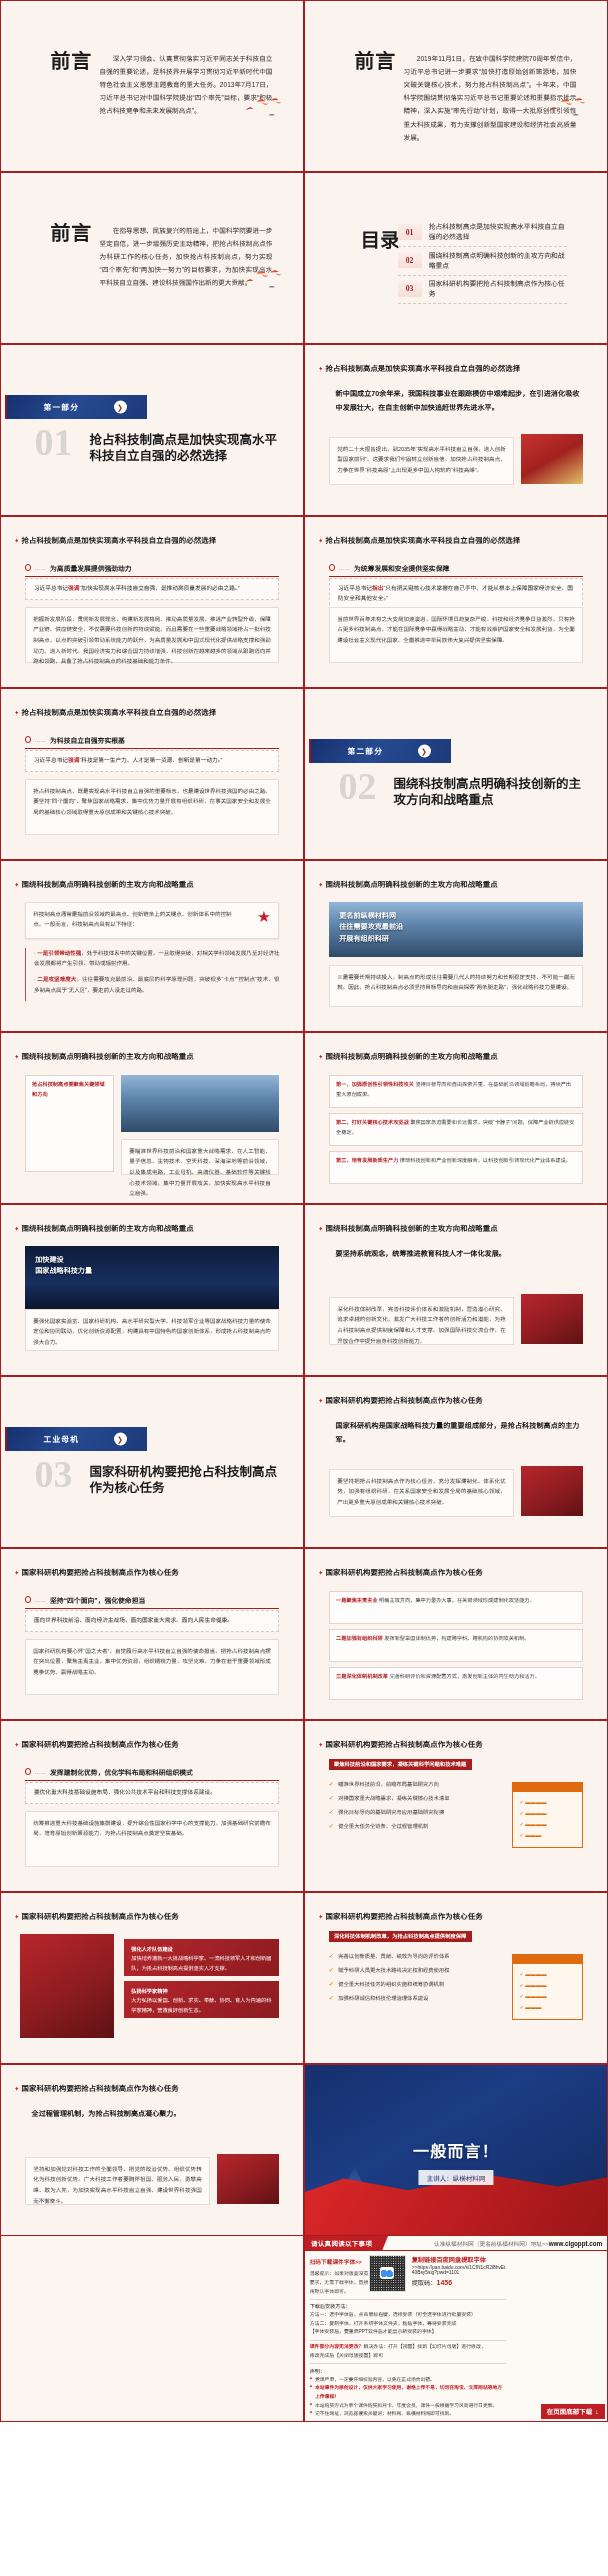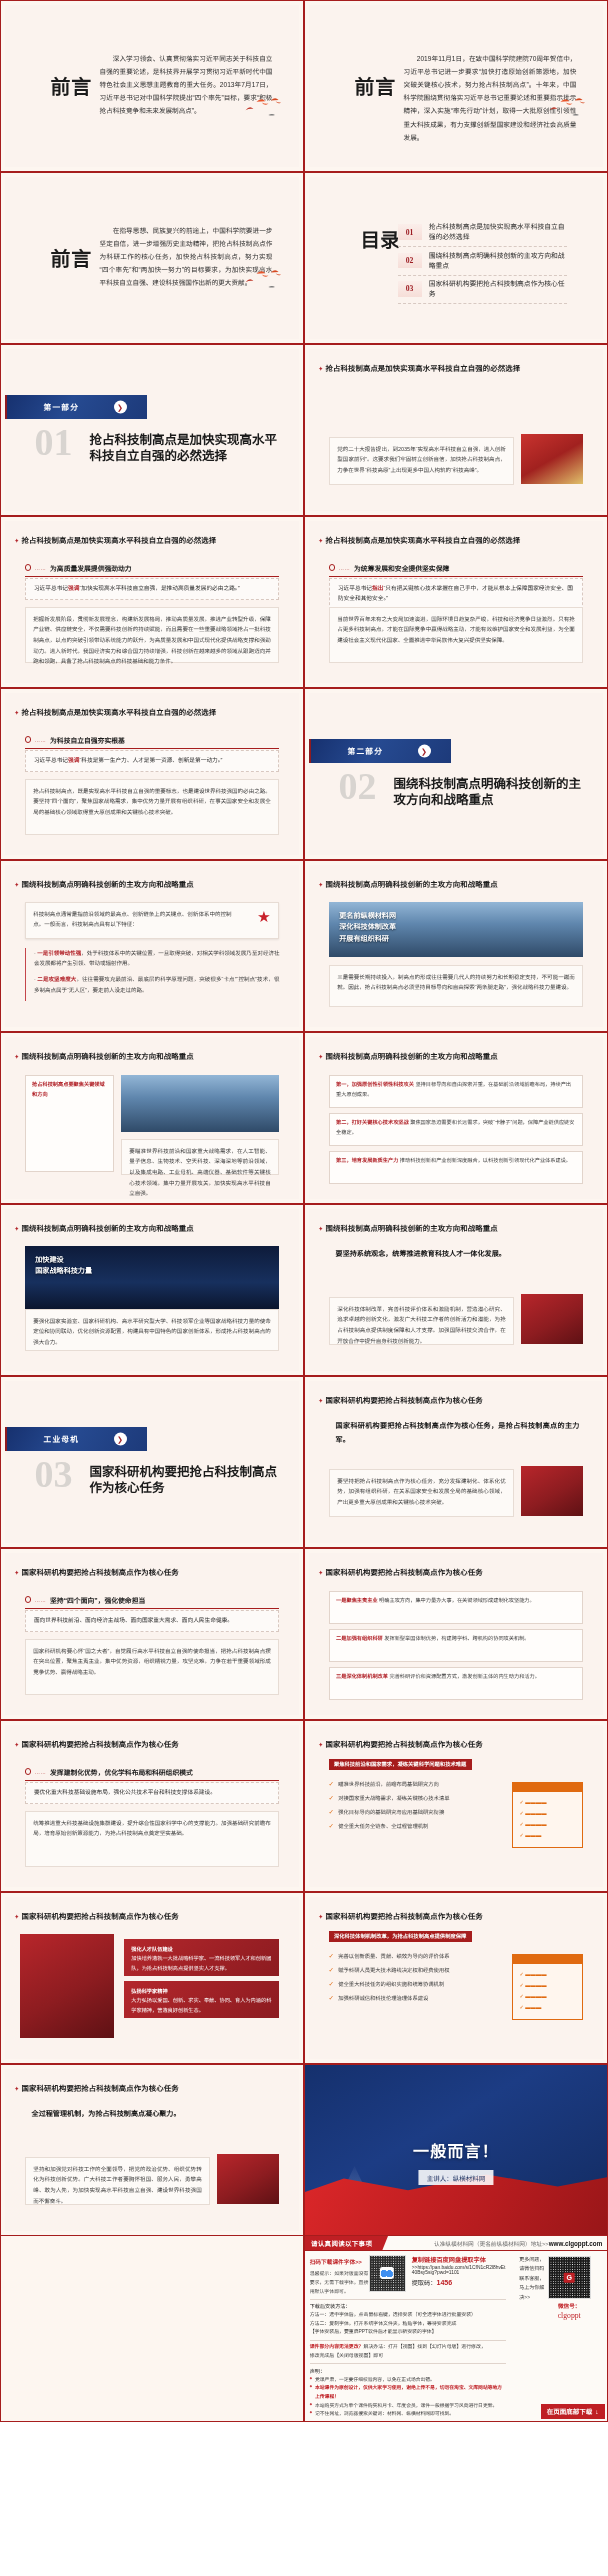--- a/index.html
+++ b/index.html
@@ -34,21 +34,20 @@
     letter-spacing:0.1px; white-space:nowrap; overflow:hidden;
   }
   .sl-head .dia { color:#b3272d; font-size:6.5px; margin-right:1.8px; }
 
   
   .fy-char {
     position:absolute; left:46px; top:46px;
     font-family:"DejaVu Serif","Liberation Serif",serif;
     font-weight:bold; font-size:20px; line-height:1.08; color:#1b1b1b;
     letter-spacing:0.6px;
-    margin-top:26px;
   }
   .fy-body {
     position:absolute; left:95px; top:47px; right:27px;
     font-size:6.6px; line-height:2.0; color:#2b2b2b;
     text-align:justify; text-indent:2em;
   }
   .birds { position:absolute; right:15.4px; bottom:46px; width:42px; height:24px; }
 
   
   .toc-char {
@@ -328,20 +327,21 @@
           <span class="sec-bar-label">第一部分</span>
           <span class="sec-arrow">❯</span>
         </div>
         <div class="sec-bignum">01</div>
         <div class="sec-title">抢占科技制高点是加快实现高水平科技自立自强的必然选择</div>
       </div>
     </div>
     <div class="slide">
       <div class="inner">
         <div class="sl-head"><span class="dia">✦</span><span>抢占科技制高点是加快实现高水平科技自立自强的必然选择</span></div>
+        <div class="lead">新中国成立70余年来，我国科技事业在跟踪模仿中艰难起步，在引进消化吸收中发展壮大，在自主创新中加快追赶世界先进水平。</div>
         <div class="para-box" style="top:88px;right:89px;bottom:26px;">党的二十大报告提出，到2035年“实现高水平科技自立自强，进入创新型国家前列”。这要求我们牢固树立创新自信，加快抢占科技制高点，力争在世界“科技高原”上出现更多中国人构筑的“科技高峰”。</div>
         <div class="photo flag" style="right:20px;top:85px;width:62px;height:50px;"></div>
       </div>
     </div>
     <div class="slide">
       <div class="inner">
         <div class="sl-head"><span class="dia">✦</span><span>抢占科技制高点是加快实现高水平科技自立自强的必然选择</span></div>
         <div class="sub-line">
           <span class="sub-circle"></span>
           <span class="sub-dots">……</span>
@@ -395,21 +395,21 @@
           <div class="bullet-item">·&nbsp;<b>二是攻坚难度大</b><span>，往往需要攻克最前沿、最底层的科学原理问题，突破很多“卡点”“控制点”技术，很多制高点属于“无人区”，要走前人没走过的路。</span></div>
         </div>
       </div>
     </div>
     <div class="slide">
       <div class="inner">
         <div class="sl-head"><span class="dia">✦</span><span>围绕科技制高点明确科技创新的主攻方向和战略重点</span></div>
         <div class="photo city" style="left:20px;right:20px;top:37px;height:55px;">
           <div style="position:absolute;left:10.7px;top:9.5px;color:#fff;font-weight:bold;font-size:7.1px;line-height:1.6;text-shadow:0 0.6px 1.8px rgba(0,0,0,.6);">
             <div>更名前纵横材料网</div>
-            <div>深化科技体制改革</div>
+            <div>往往需要攻克最前沿</div>
             <div>开展有组织科研</div>
           </div>
         </div>
         <div class="para-box" style="top:100px;bottom:20px;">三是需要长期持续投入，制高点的形成往往需要几代人的持续努力和长期稳定支持，不可能一蹴而就。因此，抢占科技制高点必须坚持目标导向和自由探索“两条腿走路”，强化战略科技力量建设。</div>
       </div>
     </div>
     <div class="slide">
       <div class="inner">
         <div class="sl-head"><span class="dia">✦</span><span>围绕科技制高点明确科技创新的主攻方向和战略重点</span></div>
         <div class="card" style="left:20px;top:38px;width:89px;bottom:27px;">
@@ -454,21 +454,21 @@
           <span class="sec-bar-label">工业母机</span>
           <span class="sec-arrow">❯</span>
         </div>
         <div class="sec-bignum">03</div>
         <div class="sec-title">国家科研机构要把抢占科技制高点作为核心任务</div>
       </div>
     </div>
     <div class="slide">
       <div class="inner">
         <div class="sl-head"><span class="dia">✦</span><span>国家科研机构要把抢占科技制高点作为核心任务</span></div>
-        <div class="lead">国家科研机构要把抢占科技制高点作为核心任务，是抢占科技制高点的主力军。</div>
+        <div class="lead">国家科研机构是国家战略科技力量的重要组成部分，是抢占科技制高点的主力军。</div>
         <div class="para-box" style="top:88px;right:89px;bottom:26px;">要坚持把抢占科技制高点作为核心任务，充分发挥建制化、体系化优势，加强有组织科研，在关系国家安全和发展全局的基础核心领域，产出更多重大原创成果和关键核心技术突破。</div>
         <div class="photo red" style="right:20px;top:85px;width:62px;height:50px;"></div>
       </div>
     </div>
     <div class="slide">
       <div class="inner">
         <div class="sl-head"><span class="dia">✦</span><span>国家科研机构要把抢占科技制高点作为核心任务</span></div>
         <div class="sub-line">
           <span class="sub-circle"></span>
           <span class="sub-dots">……</span>
@@ -630,30 +630,20 @@
           <div class="t">声明：</div>
           <ul id="decl-list">
               <li>党课严肃，一定要仔细校验内容，以免在正式场合出错。</li>
               <li class="r">本站课件为原创设计，仅供大家学习使用，谢绝上传不易，切勿在淘宝、文库网站等地方上传课程！</li>
               <li>本站购买方式为单个课件购买和月卡、年度会员，课件一般根据学习风向进行日更新。</li>
               <li>记不住网址，浏览器搜索关键词：材料网、纵横材料网即可找到。</li>
             </ul>
         </div>
       </div>
 
-      <div class="fr-col-right">
-        <div style="display:flex;align-items:flex-start;gap:2.4px;">
-          <div class="fr-ask" style="width:26px;">更多问题，请微信扫码联系客服，马上为你解决&gt;&gt;</div>
-          <div>
-            <div class="qr-big"></div>
-            <div class="wx-label" style="text-align:center;">微信号：</div>
-            <div class="wx-id" style="text-align:center;">clgoppt</div>
-          </div>
-        </div>
-      </div>
     </div>
 
     <div class="dl-badge">
       <span>在页面底部下载</span>
       <span>↓</span>
     </div>
   </div>
 </div>
 
 

